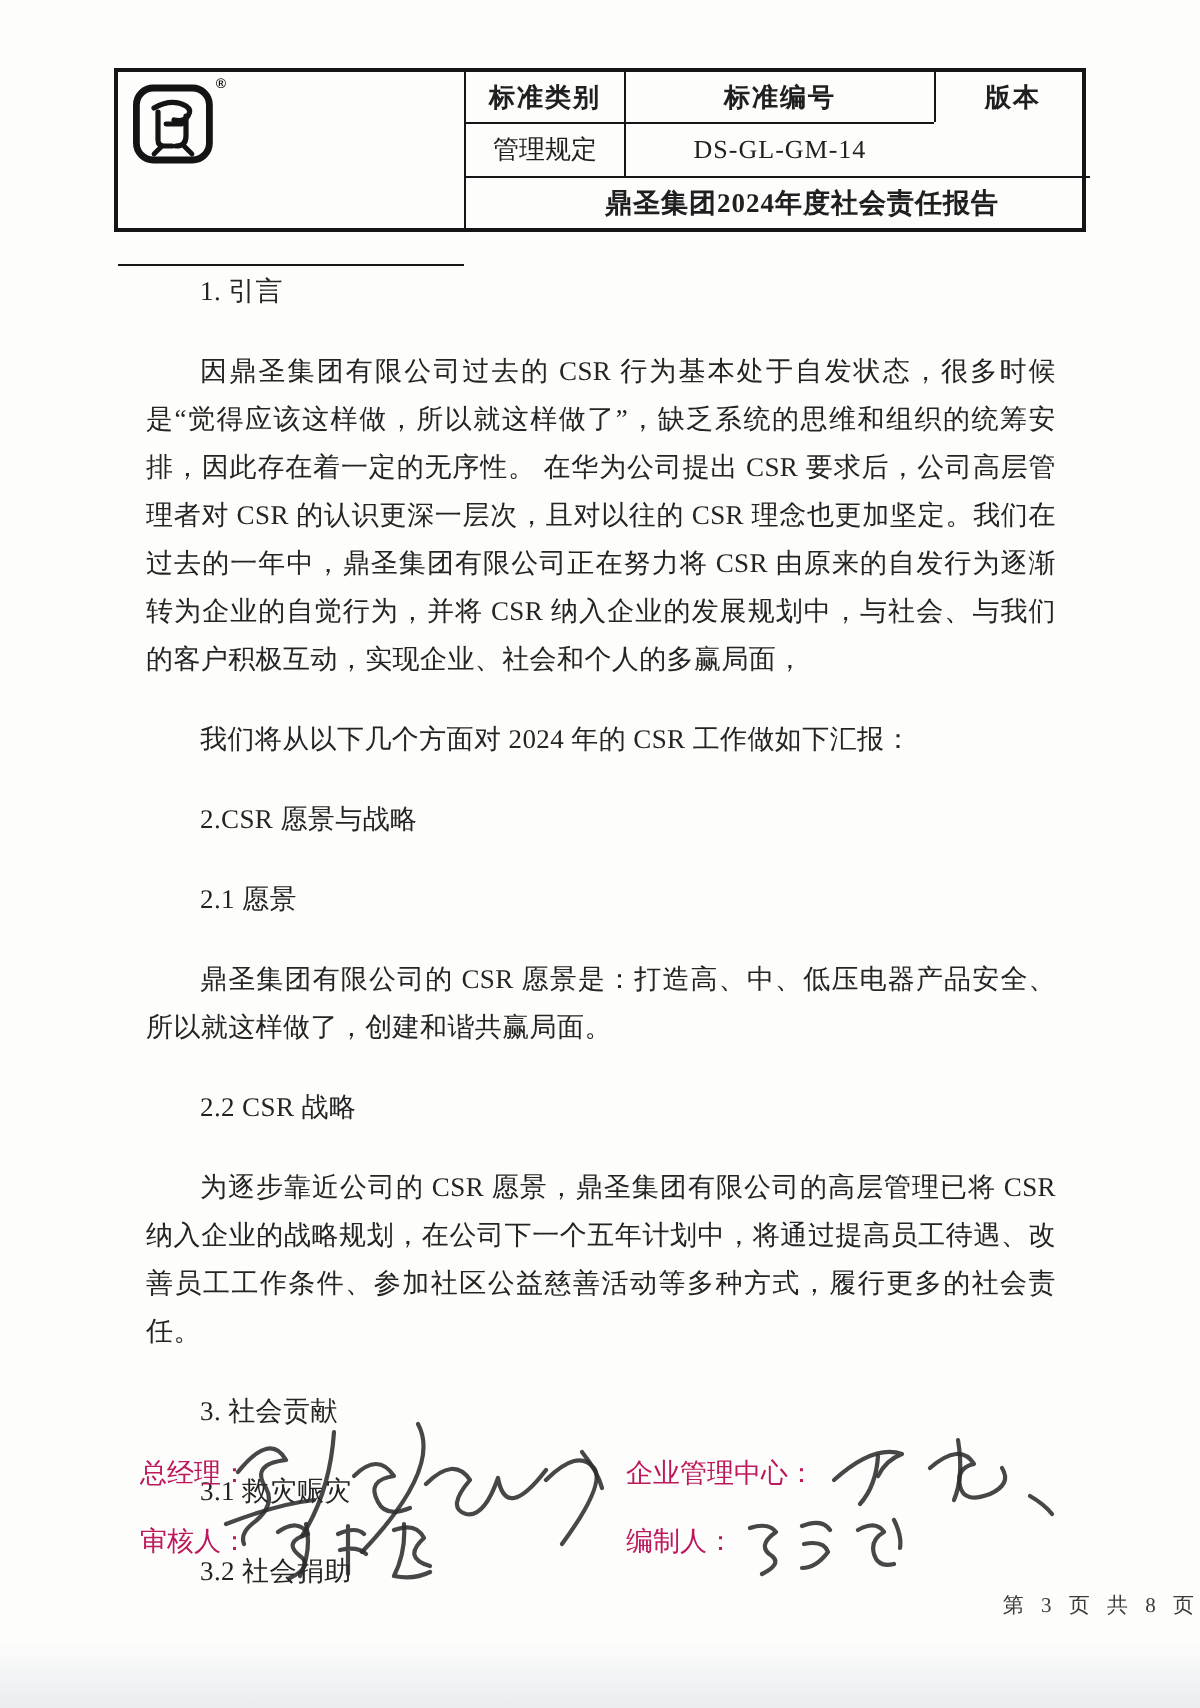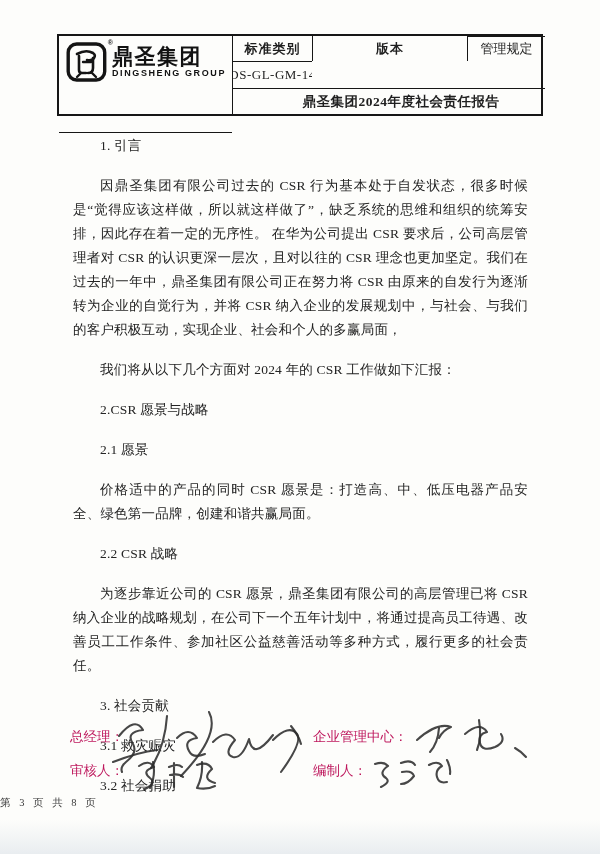--- a/index.html
+++ b/index.html
@@ -95,21 +95,21 @@
   .sig-label{position:absolute;white-space:nowrap;color:#be185d;}
   .sig-svg{position:absolute;}
   .sig-svg path{
     fill:none;stroke:#2d2d2d;stroke-width:2.1;
     stroke-linecap:round;stroke-linejoin:round;opacity:.88;
   }
 
   
   .page-footer{
     position:absolute;left:0;top:796px;width:100%;
-    text-align:left;
+    text-align:right;
     font-size:10.5px;letter-spacing:3px;color:#3a3a3a;
   }
 
   .glyph path{fill:none;stroke:#141414;stroke-linecap:round;stroke-linejoin:round;}
 </style>
 </head>
 <body>
 
 <div class="paper">
 
@@ -120,27 +120,24 @@
         <svg class="glyph" width="42" height="42" viewBox="0 0 42 42">
           <rect x="2.2" y="3" width="36.5" height="36" rx="8.5" stroke="#141414" stroke-width="3.4" fill="none"></rect>
           <path d="M11 13 q9 -5 16 -1 q3 2 1 5 q-2 3 -7 2" stroke-width="2.6"></path>
           <path d="M13 15 v14 q0 3 3 3 h4" stroke-width="2.6"></path>
           <path d="M27 17 v10 q0 5 -5 5" stroke-width="2.6"></path>
           <path d="M17 21 h8" stroke-width="2.4"></path>
           <path d="M15 32 l-4 4 M26 32 l4 4" stroke-width="2.4"></path>
         </svg>
         <span class="reg">®</span>
       </span>
-      <span class="logo-text">
-        <span class="logo-cn">鼎圣集团</span>
-        <span class="logo-en">DINGSHENG GROUP</span>
-      </span>
     </div>
 
     <div class="cell label bl">标准类别</div>
+    <div class="cell label bl">标准编号</div>
     <div class="cell label bl">版本</div>
 
     <div class="cell bl bt">管理规定</div>
     <div class="cell mono-val bl bt">DS-GL-GM-14</div>
 
     <div class="cell label bt name-label-cell">标准名称</div>
     <div class="cell title-cell bl bt">鼎圣集团2024年度社会责任报告</div>
   </div>
 
   <div class="body-text">
@@ -149,21 +146,21 @@
 
 
       <p>因鼎圣集团有限公司过去的 CSR 行为基本处于自发状态，很多时候是“觉得应该这样做，所以就这样做了”，缺乏系统的思维和组织的统筹安排，因此存在着一定的无序性。 在华为公司提出 CSR 要求后，公司高层管理者对 CSR 的认识更深一层次，且对以往的 CSR 理念也更加坚定。我们在过去的一年中，鼎圣集团有限公司正在努力将 CSR 由原来的自发行为逐渐转为企业的自觉行为，并将 CSR 纳入企业的发展规划中，与社会、与我们的客户积极互动，实现企业、社会和个人的多赢局面，</p>
 
       <p>我们将从以下几个方面对 2024 年的 CSR 工作做如下汇报：</p>
 
       <p>2.CSR 愿景与战略</p>
 
       <p>2.1 愿景</p>
 
-      <p>价格适中的产品的同时 CSR 愿景是：打造高、中、低压电器产品安全、绿色第一品牌，创建和谐共赢局面。</p>
+      <p>鼎圣集团有限公司的 CSR 愿景是：打造高、中、低压电器产品安全、所以就这样做了，创建和谐共赢局面。</p>
 
       <p>2.2 CSR 战略</p>
 
       <p>为逐步靠近公司的 CSR 愿景，鼎圣集团有限公司的高层管理已将 CSR 纳入企业的战略规划，在公司下一个五年计划中，将通过提高员工待遇、改善员工工作条件、参加社区公益慈善活动等多种方式，履行更多的社会责任。</p>
 
       <p>3. 社会贡献</p>
 
       <p>3.1 救灾赈灾</p>
 
       <p>3.2 社会捐助</p>

